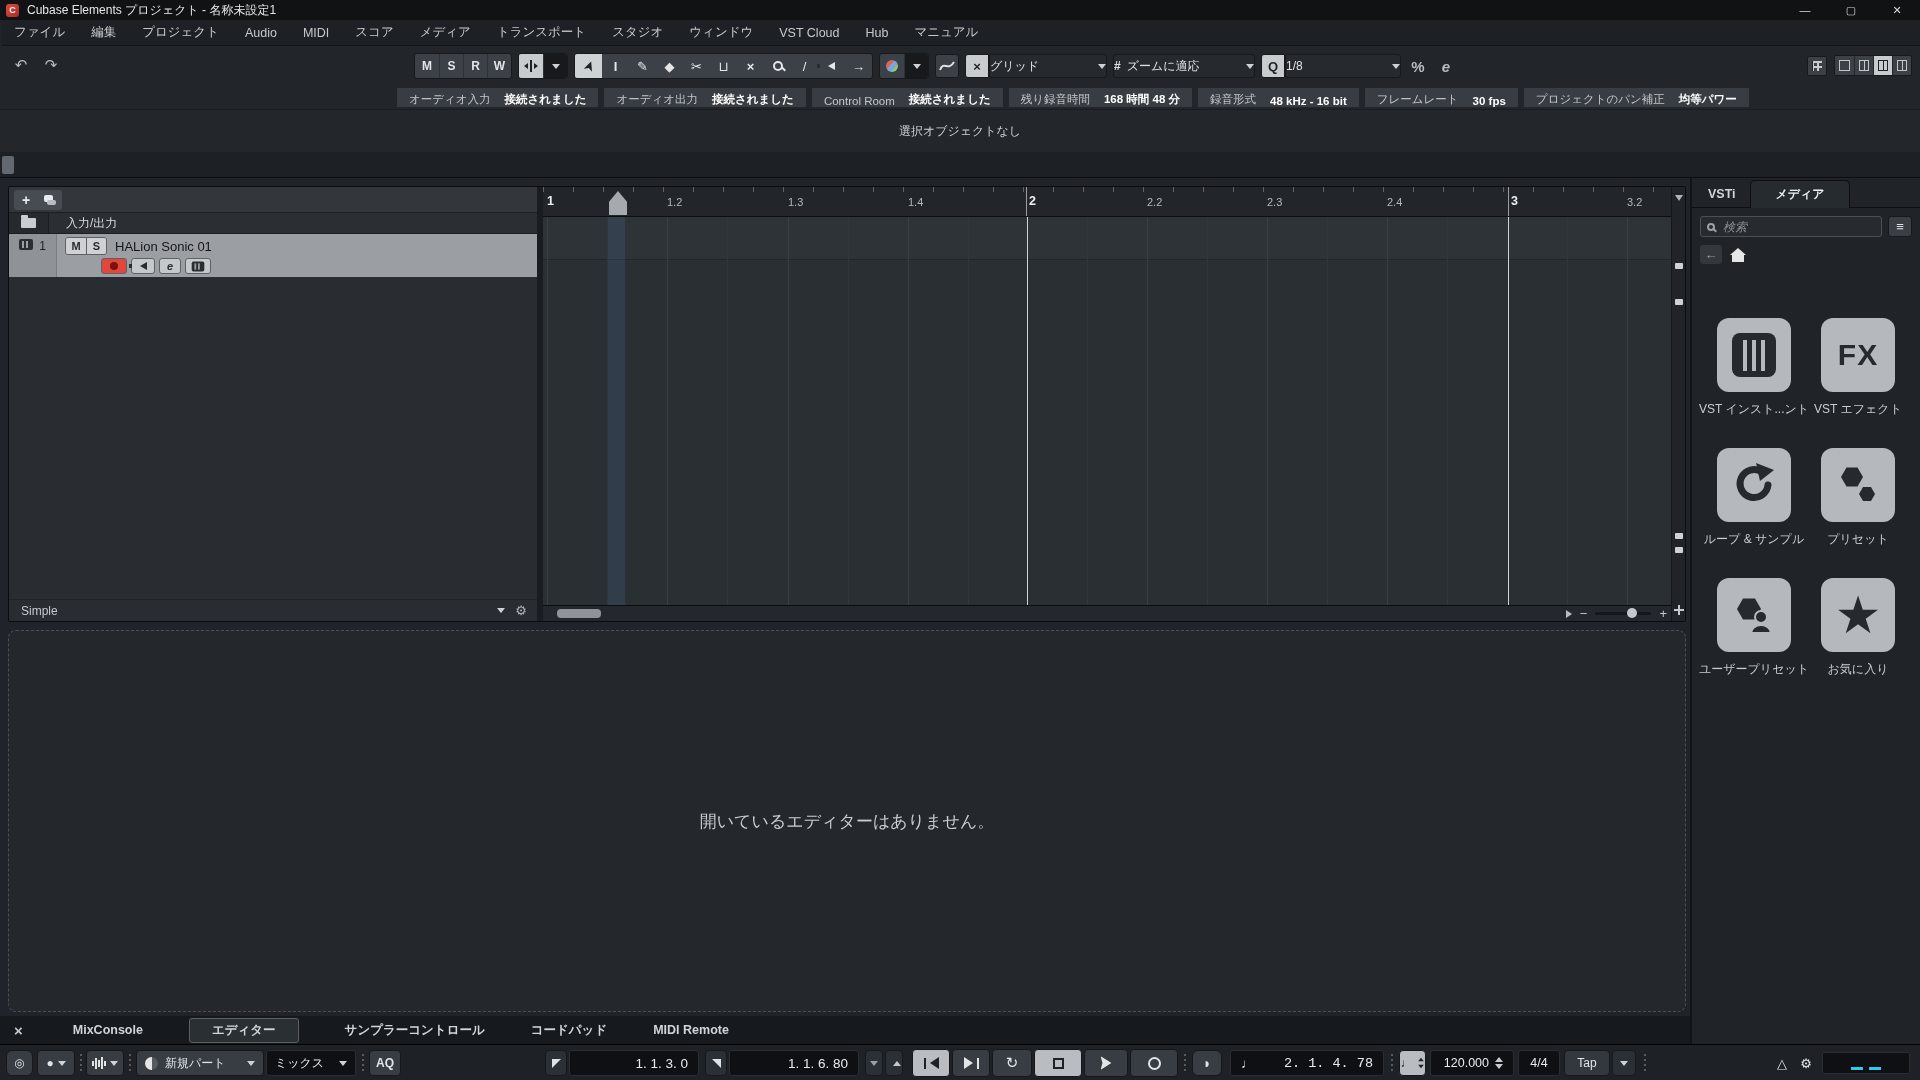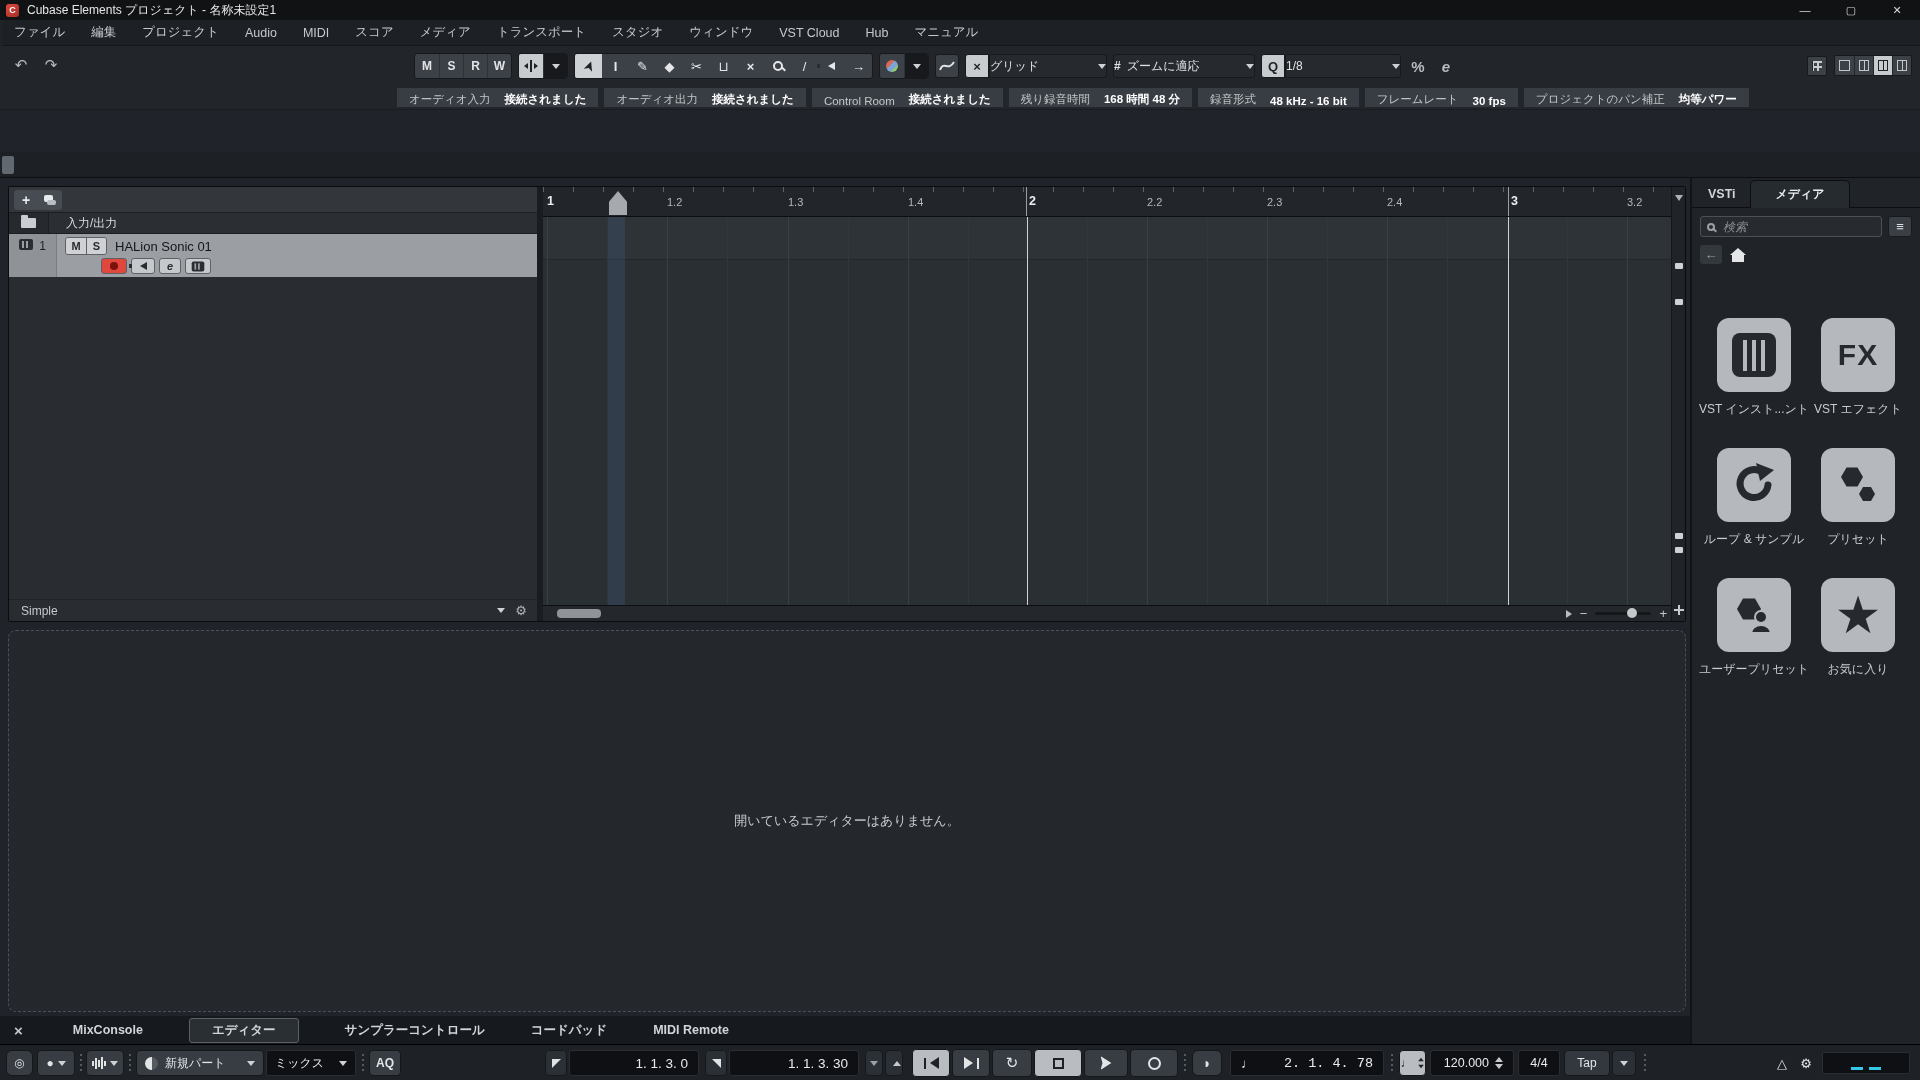--- a/index.html
+++ b/index.html
@@ -127,21 +127,21 @@
   .minus,.plus{font-size:13px;color:#c6c9cc;line-height:10px;}
   .vscroll{position:absolute;right:0;top:0;width:14px;height:100%;background:#202428;border-left:1px solid #14171a;}
   .v-tri{position:absolute;left:3px;top:8px;width:0;height:0;border-left:4px solid transparent;border-right:4px solid transparent;border-top:6px solid #aeb2b6;}
   .v-dot{position:absolute;left:3px;width:8px;height:6px;background:#cfd2d4;border-radius:1px;}
   .v-plus{position:absolute;left:2px;bottom:6px;width:10px;height:10px;}
   .v-plus::before{content:"";position:absolute;left:0;top:4px;width:10px;height:2px;background:#c6c9cc;}
   .v-plus::after{content:"";position:absolute;left:4px;top:0;width:2px;height:10px;background:#c6c9cc;}
 
   
   .lower{position:absolute;left:8px;top:630px;width:1678px;height:382px;background:#24282d;border:1px dashed #4a5056;border-radius:8px;display:flex;align-items:center;justify-content:center;}
-  .lower-msg{color:#c9ccd0;font-size:13px;}
+  .lower-msg{color:#c9ccd0;font-size:17px;}
 
   
   .rpanel{position:absolute;left:1690px;top:178px;width:230px;height:866px;background:#202428;border-left:2px solid #121518;}
   .rp-tabs{position:relative;height:30px;border-bottom:1px solid #0c0e10;}
   .rp-tab{position:absolute;top:6px;color:#d2d5d8;font-weight:bold;font-size:12.5px;}
   .rp-tab.inactive{left:16px;top:9px;}
   .rp-tab-box{position:absolute;left:58px;top:2px;width:100px;height:28px;background:#262b30;border:1px solid #0c0e10;border-bottom:none;border-radius:5px 5px 0 0;display:flex;align-items:center;justify-content:center;color:#eceef0;font-weight:bold;}
   .rp-search{display:flex;align-items:center;gap:6px;padding:8px 8px 4px 8px;}
   .search-box{flex:1;height:21px;background:#272b30;border:1px solid #4a5056;border-radius:3px;display:flex;align-items:center;padding:0 6px;gap:6px;}
   .search-box input{background:transparent;border:none;outline:none;color:#c9ccd0;font-style:italic;font-size:12px;width:100%;}
@@ -337,20 +337,23 @@
           <span class="if-label">フレームレート</span>
           <span class="if-value">30 fps</span>
         </div>
       <div class="if-item">
           <span class="if-label">プロジェクトのパン補正</span>
           <span class="if-value">均等パワー</span>
         </div>
     </div>
   </div>
 
+  <div class="statusband">
+    <span class="status-text">選択オブジェクトなし</span>
+  </div>
 
   <div class="overview">
     <div class="ov-thumb"></div>
   </div>
 
   <div class="project">
 
     <div class="track-panel">
       <div class="tp-header">
         <div class="tp-hbtns">
@@ -577,21 +580,21 @@
     <div class="vdots" style="left:362px;"></div>
     <div class="t tbtn" style="left:369px;width:32px;font-weight:bold;font-size:12px;">AQ</div>
 
     <div class="t tbtn" style="left:545px;width:22px;background:#2b3036;">
         <span class="flagL"></span>
       </div>
     <div class="t tdisp mono" style="left:569px;width:130px;">1. 1. 3.  0</div>
     <div class="t tbtn" style="left:705px;width:22px;background:#2b3036;">
         <span class="flagR"></span>
       </div>
-    <div class="t tdisp mono" style="left:729px;width:130px;">1. 1. 3. 30</div>
+    <div class="t tdisp mono" style="left:729px;width:130px;">1. 1. 6. 80</div>
     <div class="t tbtn" style="left:865px;width:18px;background:#2b3036;">
         <span class="caret" style="border-top-color:#9aa0a5;"></span>
       </div>
     <div class="t tbtn" style="left:885px;width:18px;background:#2b3036;">
         <span class="spin">
           <span class="up"></span>
         </span>
       </div>
 
     <div class="t tbtn lit" style="left:912px;width:38px;top:4px;height:28px;">

